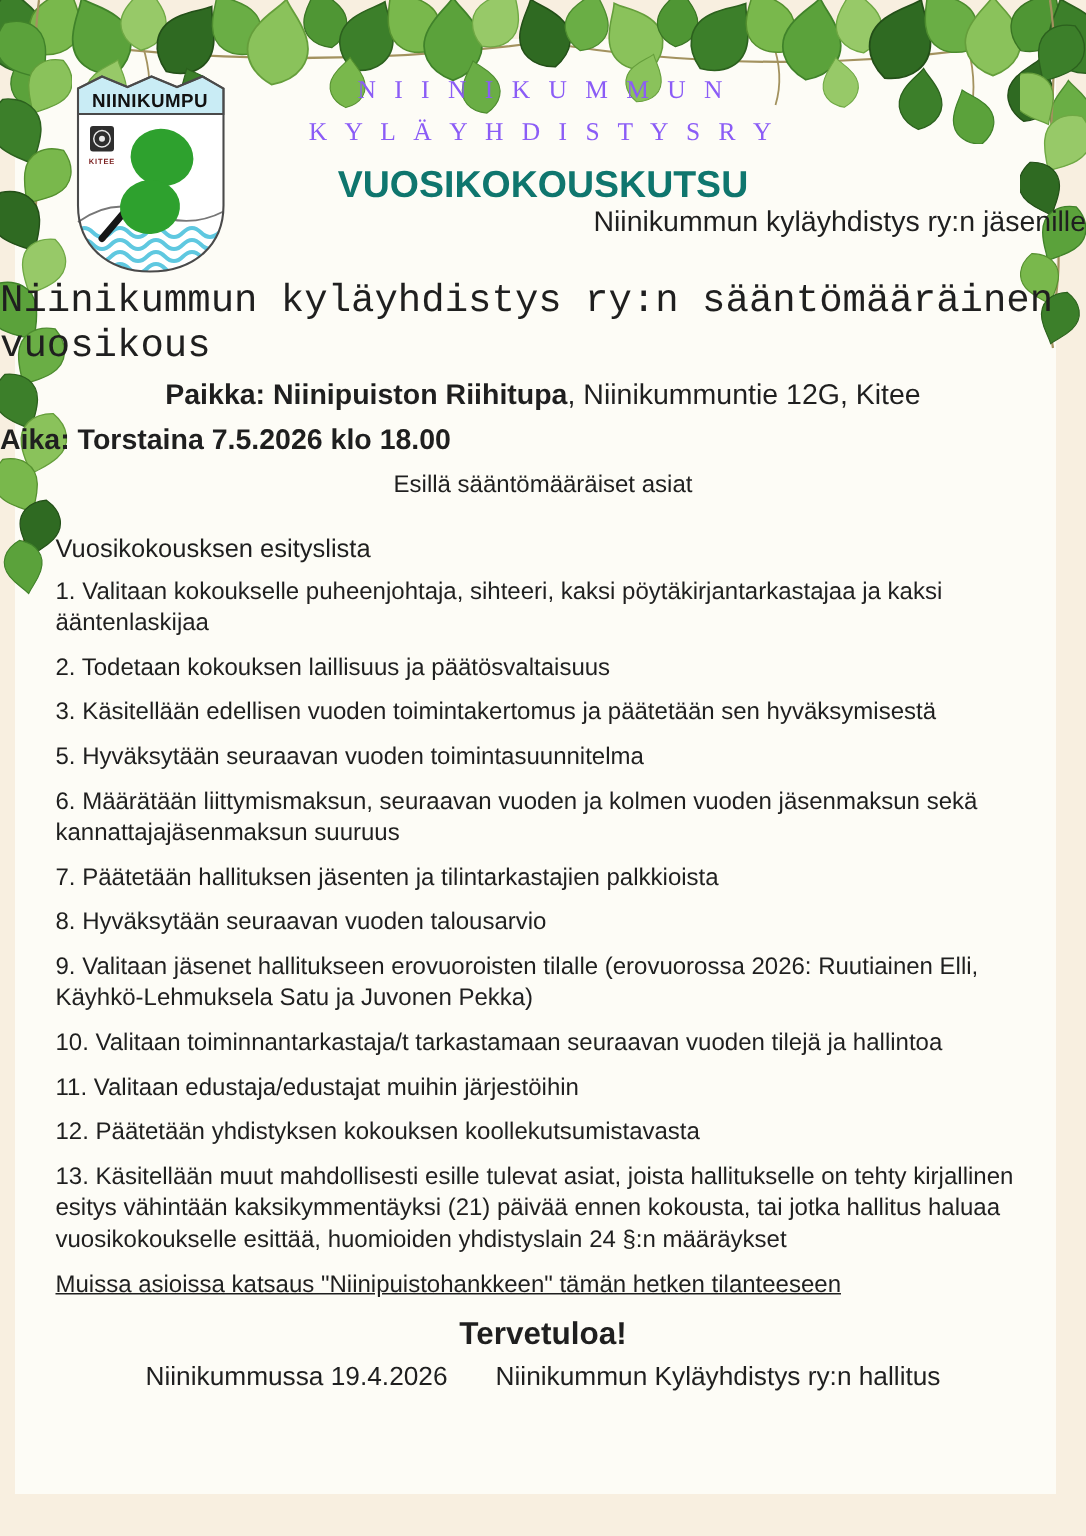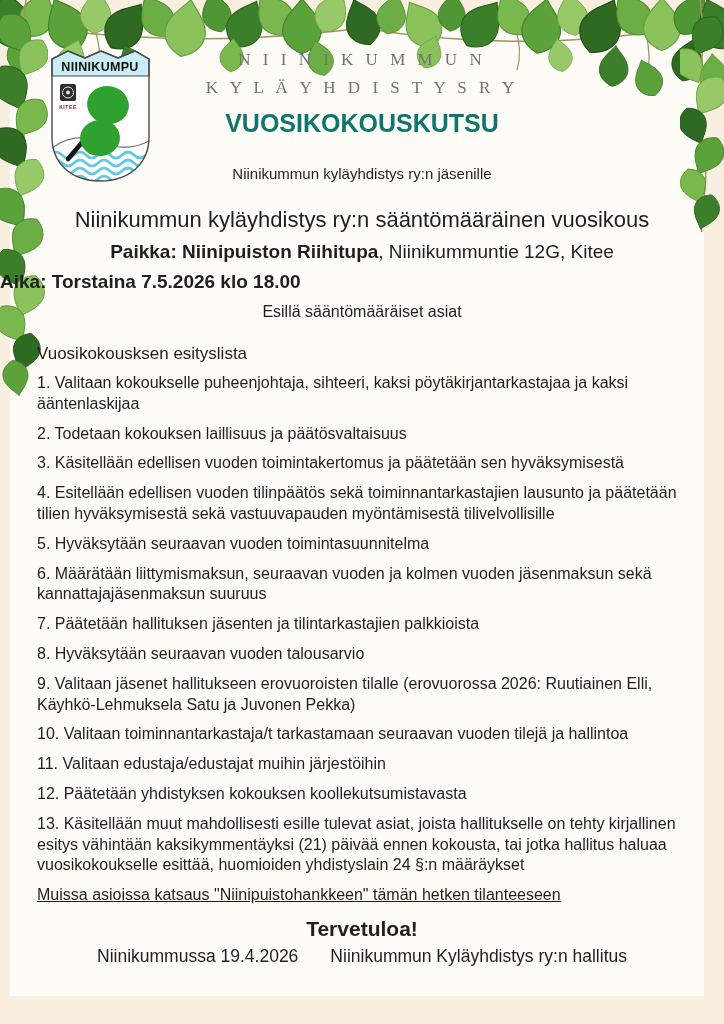--- a/index.html
+++ b/index.html
@@ -8,30 +8,30 @@
     background:#f8efe0;color:#1f1f1f;
     font-family:"Liberation Sans",sans-serif;
   }
   .sheet{position:absolute;left:10px;top:26px;right:20px;bottom:28px;background:#fdfcf6;}
   .leaf-top{position:absolute;left:0;top:0;}
   .leaf-left{position:absolute;left:0;top:0;}
   .leaf-right{position:absolute;right:0;top:0;}
   .logo{position:absolute;left:48px;top:45px;width:105px;height:142px;}
   .content{position:absolute;left:0;top:0;width:724px;}
   .org-line{
-    text-align:center;font-family:"Liberation Serif",serif;color:#737373;
+    text-align:center;font-family:"Liberation Serif",serif;color:#8b5cf6;
     font-size:17px;letter-spacing:4px;line-height:1.62;
   }
   .org-line.first{margin-top:46px;}
   .doc-title{
     text-align:center;font-size:25px;font-weight:bold;color:#0f766e;
     margin-top:8px;letter-spacing:0px;
   }
-  .audience{text-align:center;font-size:15px;margin-top:27px;}
-  .meeting-line{text-align:center;font-size:22px;margin-top:25px;}
+  .audience{text-align:right;font-size:19px;}
+  .meeting-line{text-align:left;font-size:26px;margin-top:25px;font-family:Liberation Mono, monospace;}
   .place-line{text-align:center;font-size:19px;margin-top:8px;}
   .place-line b{font-weight:bold;}
   .time-line{text-align:left;font-size:19px;font-weight:bold;margin-top:8px;}
   .note-line{text-align:center;font-size:16px;margin-top:10px;}
   .agenda{padding:0 27px 0 37px;}
   .agenda-title{font-size:17px;margin-top:23px;}
   .item{font-size:16px;line-height:1.3;margin:9px 0 0 0;}
   .other-line{font-size:16px;line-height:1.3;margin:9px 0 0 0;text-decoration:underline;}
   .closing{text-align:center;font-size:21px;font-weight:bold;margin-top:11px;}
   .footer-line{display:flex;justify-content:center;gap:32px;font-size:17.5px;margin-top:5px;}
@@ -169,21 +169,20 @@
 
     <div class="time-line">Aika: Torstaina 7.5.2026 klo 18.00</div>
 
     <div class="note-line">Esillä sääntömääräiset asiat</div>
 
     <div class="agenda">
       <div class="agenda-title">Vuosikokousksen esityslista</div>
       <p class="item">1. Valitaan kokoukselle puheenjohtaja, sihteeri, kaksi pöytäkirjantarkastajaa ja kaksi ääntenlaskijaa</p>
       <p class="item">2. Todetaan kokouksen laillisuus ja päätösvaltaisuus</p>
       <p class="item">3. Käsitellään edellisen vuoden toimintakertomus ja päätetään sen hyväksymisestä</p>
-      <p class="item">4. Esitellään edellisen vuoden tilinpäätös sekä toiminnantarkastajien lausunto ja päätetään tilien hyväksymisestä sekä vastuuvapauden myöntämisestä tilivelvollisille</p>
       <p class="item">5. Hyväksytään seuraavan vuoden toimintasuunnitelma</p>
       <p class="item">6. Määrätään liittymismaksun, seuraavan vuoden ja kolmen vuoden jäsenmaksun sekä kannattajajäsenmaksun suuruus</p>
       <p class="item">7. Päätetään hallituksen jäsenten ja tilintarkastajien palkkioista</p>
       <p class="item">8. Hyväksytään seuraavan vuoden talousarvio</p>
       <p class="item">9. Valitaan jäsenet hallitukseen erovuoroisten tilalle (erovuorossa 2026: Ruutiainen Elli, Käyhkö-Lehmuksela Satu ja Juvonen Pekka)</p>
       <p class="item">10. Valitaan toiminnantarkastaja/t tarkastamaan seuraavan vuoden tilejä ja hallintoa</p>
       <p class="item">11. Valitaan edustaja/edustajat muihin järjestöihin</p>
       <p class="item">12. Päätetään yhdistyksen kokouksen koollekutsumistavasta</p>
       <p class="item">13. Käsitellään muut mahdollisesti esille tulevat asiat, joista hallitukselle on tehty kirjallinen esitys vähintään kaksikymmentäyksi (21) päivää ennen kokousta, tai jotka hallitus haluaa vuosikokoukselle esittää, huomioiden yhdistyslain 24 §:n määräykset</p>
       <p class="other-line">Muissa asioissa katsaus "Niinipuistohankkeen" tämän hetken tilanteeseen</p>

